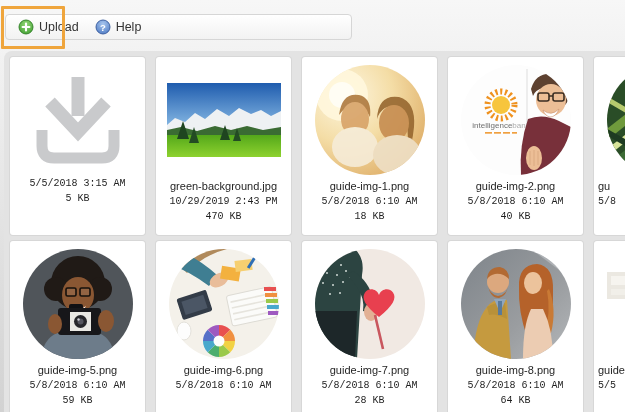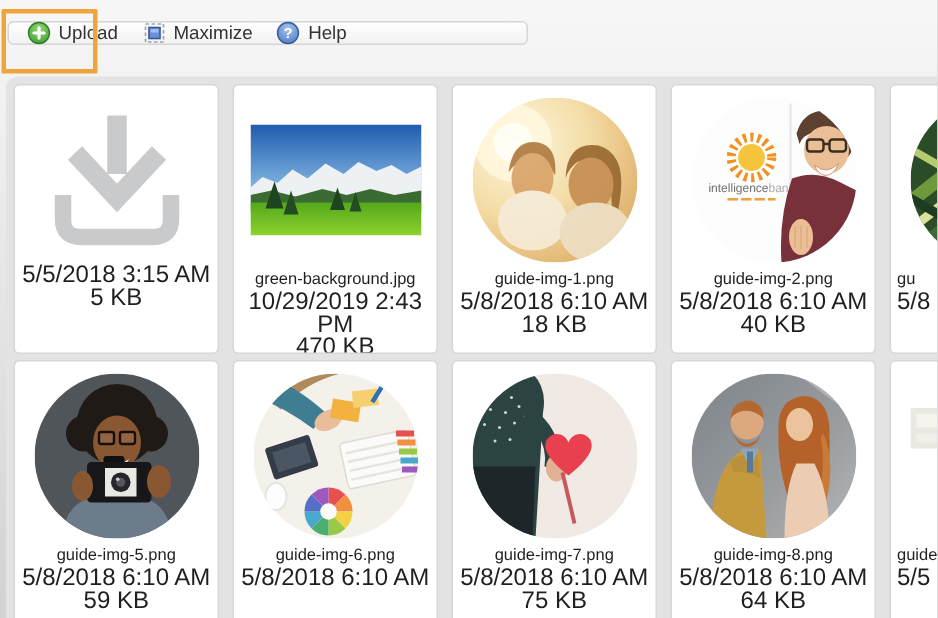--- a/index.html
+++ b/index.html
@@ -1,40 +1,40 @@
 <!DOCTYPE html>
 <html><head>
 <meta charset="utf-8">
 <style>
   html,body{margin:0;padding:0;background:#cfcfcf;}
   .screen{position:relative;width:625px;height:412px;overflow:hidden;
     background:linear-gradient(#f7f7f7,#d2d2d2);
     font-family:"Liberation Sans",sans-serif;-webkit-font-smoothing:antialiased;}
   
-  .toolbar{position:absolute;left:5px;top:14px;width:347px;height:16px;
+  .toolbar{position:absolute;left:5px;top:14px;width:347px;height:26px;
     background:linear-gradient(#ffffff,#f2f2f2);border:1px solid #d6d6d6;border-radius:4px;
     display:flex;align-items:center;padding:0 4px;box-sizing:border-box;}
   .tb-btn{display:flex;align-items:center;gap:5px;padding:3px 8px;font-size:12.5px;color:#333;
     cursor:pointer;border-radius:3px;white-space:nowrap;}
   .ic{width:16px;height:16px;display:inline-block}
   .ic svg{display:block}
   .upload-highlight{position:absolute;left:1px;top:6px;width:58px;height:37px;
     border:3px solid #efa53c;z-index:9;border-radius:1px;}
   
   .content-panel{position:absolute;left:4px;top:51px;width:621px;height:361px;
     background:#e3e3e3;border-top-left-radius:8px;overflow:hidden;}
   .grid{display:flex;flex-wrap:wrap;width:736px;padding:6px 0 0 6px;box-sizing:border-box;
     column-gap:11px;row-gap:6px;}
   .card{width:135px;height:178px;background:#ffffff;border-radius:3px;
     box-shadow:0 0 0 1px rgba(0,0,0,0.05);text-align:center;overflow:hidden;}
   .thumb{height:112px;margin-top:7px;display:flex;align-items:center;justify-content:center;}
   .circle{width:110px;height:110px;border-radius:50%;overflow:hidden;}
   .circle svg,.thumb svg{display:block}
   .fname{font-size:11px;line-height:15px;color:#1f1f1f;margin-top:3px;}
-  .fdate,.fsize{font-size:16px;line-height:15px;color:#1f1f1f;}
+  .fdate,.fsize{font-size:10px;line-height:15px;color:#1f1f1f;font-family:Liberation Mono, monospace;}
   .partial .fname,.partial .fdate{text-align:left;padding-left:4px;}
 </style>
 </head>
 <body>
 
 <div class="screen">
 
   <div class="upload-highlight"></div>
 
   <div class="toolbar">
@@ -50,30 +50,20 @@
             </defs>
           <circle cx="8" cy="8" r="7" fill="url(#gup)" stroke="#2d7d22" stroke-width="0.9"></circle>
           <path d="M8 4.6v6.8M4.6 8h6.8" stroke="#fff" stroke-width="2.1" stroke-linecap="round"></path>
           </svg>
       </span>
       <span>Upload</span>
     </div>
 
 
 
-    <div class="tb-btn">
-      <span class="ic">
-        <svg viewBox="0 0 16 16">
-          <rect x="2" y="2" width="12" height="12" fill="none" stroke="#9aa4ae" stroke-width="1.1" stroke-dasharray="2.4 1.6"></rect>
-          <rect x="4.3" y="4.3" width="7.4" height="7.4" fill="#6b8fd4" stroke="#33539b" stroke-width="1"></rect>
-          <rect x="5.4" y="5.4" width="5.2" height="2.3" fill="#a3bdec"></rect>
-          </svg>
-      </span>
-      <span>Maximize</span>
-    </div>
 
     <div class="tb-btn">
       <span class="ic">
         <svg viewBox="0 0 16 16">
             <defs>
               <radialGradient id="ghp" cx="50%" cy="30%" r="80%">
           <stop offset="0" stop-color="#a8c6ee"></stop>
                 <stop offset="1" stop-color="#4a77c2"></stop>
               </radialGradient>
             </defs>
@@ -325,21 +315,21 @@
                 </g>
               <path d="M38 22 Q54 32 58 50 Q60 58 57 64 L48 62 Q50 50 42 38 Q36 30 32 26 Z" fill="#2c4441"></path>
               <ellipse cx="56" cy="63" rx="7" ry="9" fill="#e2b094"></ellipse>
               <path d="M64 68 C 50 57 46 49 50 43.5 C 54 38 62 40 64 46 C 66 40 74 38 78 43.5 C 82 49 78 57 64 68 Z" fill="#e8404f"></path>
               <line x1="60" y1="66" x2="68" y2="100" stroke="#c9575f" stroke-width="2.6"></line>
               </svg>
           </div>
         </div>
         <div class="fname">guide-img-7.png</div>
         <div class="fdate">5/8/2018 6:10 AM</div>
-        <div class="fsize">75 KB</div>
+        <div class="fsize">28 KB</div>
       </div>
 
       <div class="card">
         <div class="thumb">
           <div class="circle">
             <svg width="110" height="110" viewBox="0 0 110 110">
               <defs>
                   <linearGradient id="gwall" x1="0" y1="0" x2="1" y2="1">
                 <stop offset="0" stop-color="#7e848a"></stop>
                     <stop offset="0.6" stop-color="#9a9da0"></stop>

